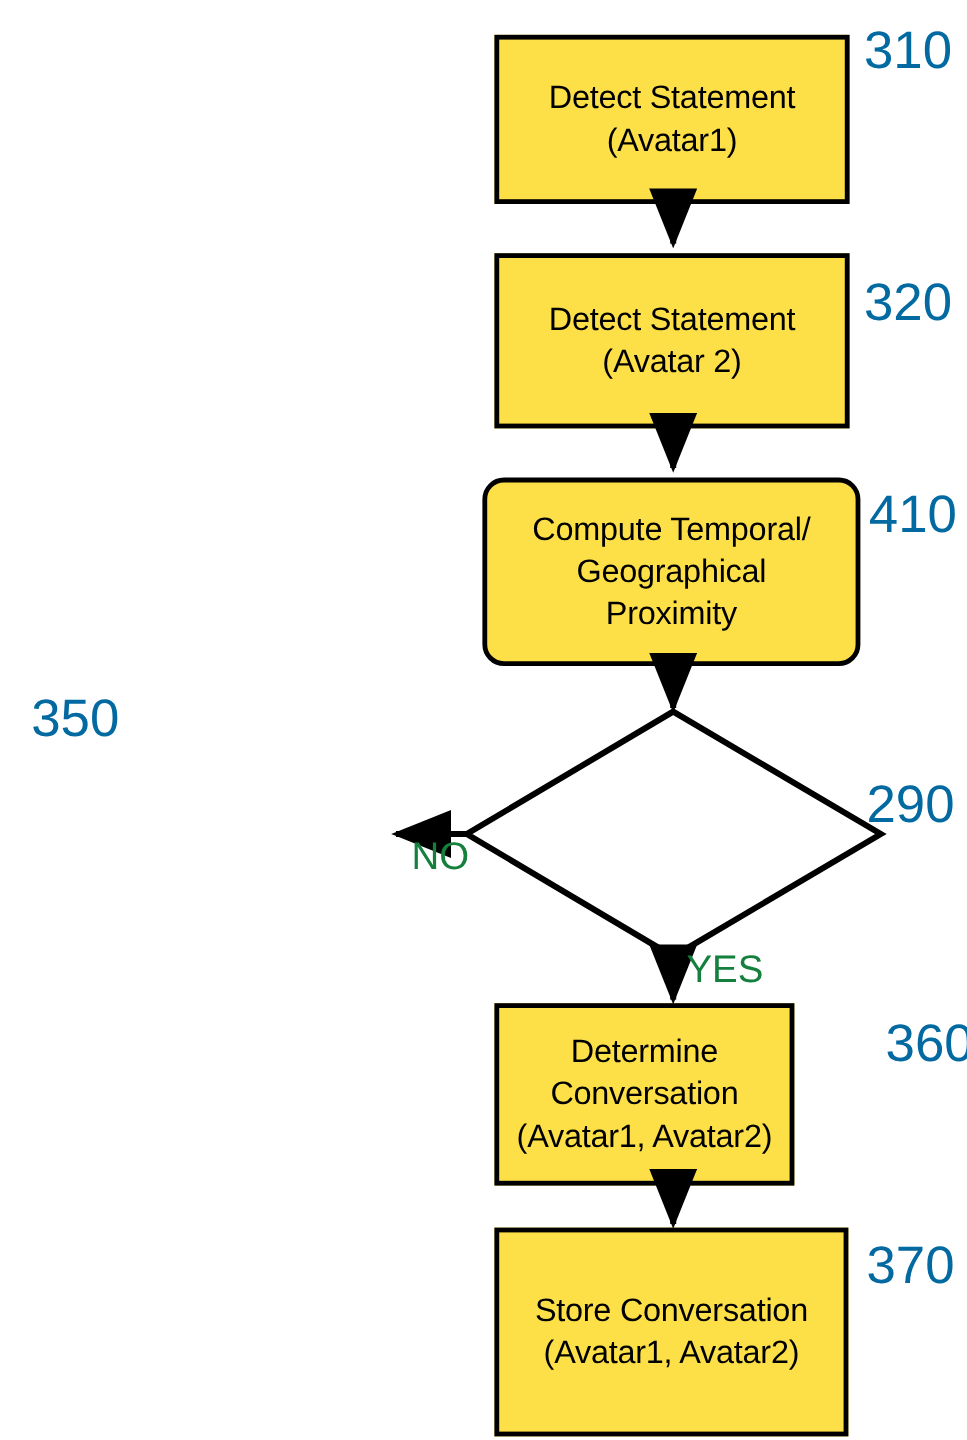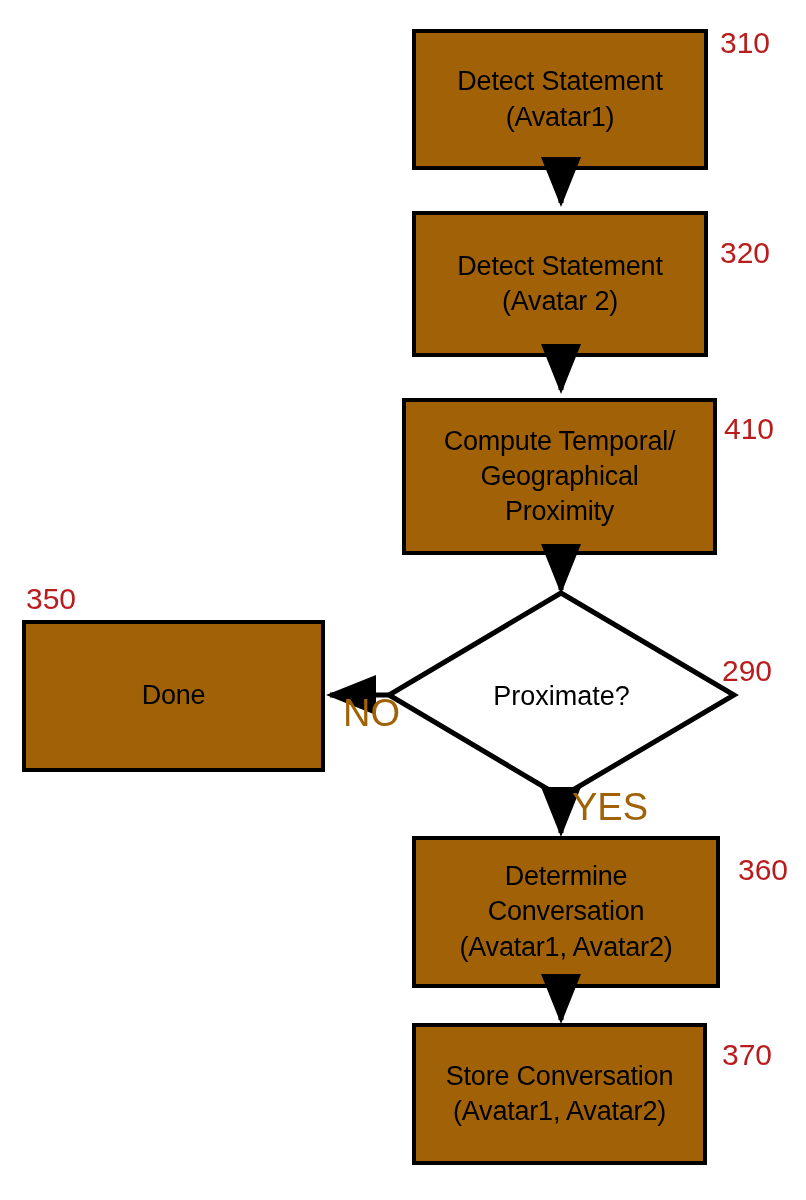--- a/index.html
+++ b/index.html
@@ -12,46 +12,46 @@
     width: 806px;
     height: 1200px;
     background: #ffffff;
     font-family: "Liberation Sans", sans-serif;
     overflow: hidden;
   }
   .node {
     position: absolute;
     box-sizing: border-box;
     border: 4px solid #000000;
-    background: #a16207;
+    background: #fde047;
     display: flex;
     align-items: center;
     justify-content: center;
     text-align: center;
     color: #000000;
   }
   .node-text {
     font-size: 27px;
     line-height: 1.30;
     letter-spacing: -0.2px;
     white-space: pre-line;
     color: #000000;
   }
   .ref {
     position: absolute;
-    font-size: 30px;
+    font-size: 44px;
     line-height: 42px;
-    color: #b91c1c;
+    color: #0369a1;
     white-space: nowrap;
   }
   .edge-label {
     position: absolute;
-    font-size: 38px;
+    font-size: 32px;
     line-height: 38px;
-    color: #a16207;
+    color: #15803d;
     white-space: nowrap;
   }
   .diamond-text {
     position: absolute;
     font-size: 27px;
     line-height: 27px;
     color: #000000;
     text-align: center;
     white-space: nowrap;
   }
@@ -72,37 +72,34 @@
   <div class="node" style="left:412px; top:29px; width:296px; height:141px;">
     <span class="node-text">Detect Statement
 (Avatar1)</span>
   </div>
 
   <div class="node" style="left:412px; top:211px; width:296px; height:146px;">
     <span class="node-text">Detect Statement
 (Avatar 2)</span>
   </div>
 
-  <div class="node" style="left:402px; top:398px; width:315px; height:157px;">
+  <div class="node" style="left:402px; top:398px; width:315px; height:157px;border-radius:18px;">
     <span class="node-text">Compute Temporal/
 Geographical
 Proximity</span>
   </div>
 
-  <div class="node" style="left:22px; top:620px; width:303px; height:152px;">
-    <span class="node-text">Done</span>
-  </div>
 
-  <div class="node" style="left:412px; top:836px; width:308px; height:152px;">
+  <div class="node" style="left:412px; top:836px; width:250px; height:152px;">
     <span class="node-text">Determine
 Conversation
 (Avatar1, Avatar2)</span>
   </div>
 
-  <div class="node" style="left:412px; top:1023px; width:295px; height:142px;">
+  <div class="node" style="left:412px; top:1023px; width:295px; height:174px;">
     <span class="node-text">Store Conversation
 (Avatar1, Avatar2)</span>
   </div>
 
   <svg class="overlay" viewBox="0 0 806 1200">
     <defs>
       <marker id="arrowhead" markerWidth="10" markerHeight="8" refX="9.2" refY="4" orient="auto" markerUnits="strokeWidth">
         <polygon points="0,0 10,4 0,8" fill="#000000"></polygon>
       </marker>
     </defs>
@@ -115,21 +112,20 @@
 
     <line x1="561" y1="555" x2="561" y2="590" stroke="#000000" stroke-width="5" marker-end="url(#arrowhead)"></line>
 
     <line x1="389" y1="695" x2="330" y2="695" stroke="#000000" stroke-width="5" marker-end="url(#arrowhead)"></line>
 
     <line x1="561" y1="797" x2="561" y2="833" stroke="#000000" stroke-width="5" marker-end="url(#arrowhead)"></line>
 
     <line x1="561" y1="988" x2="561" y2="1020" stroke="#000000" stroke-width="5" marker-end="url(#arrowhead)"></line>
   </svg>
 
-  <div class="diamond-text" style="left:389px; top:683px; width:345px;">Proximate?</div>
 
   <div class="edge-label" style="left:343px; top:694px;">NO</div>
   <div class="edge-label" style="left:572px; top:788px;">YES</div>
 
   <div class="ref" style="left:720px; top:22px;">310</div>
   <div class="ref" style="left:720px; top:232px;">320</div>
   <div class="ref" style="left:724px; top:408px;">410</div>
   <div class="ref" style="left:722px; top:650px;">290</div>
   <div class="ref" style="left:26px; top:578px;">350</div>
   <div class="ref" style="left:722px; top:849px;margin-left:16px;">360</div>

